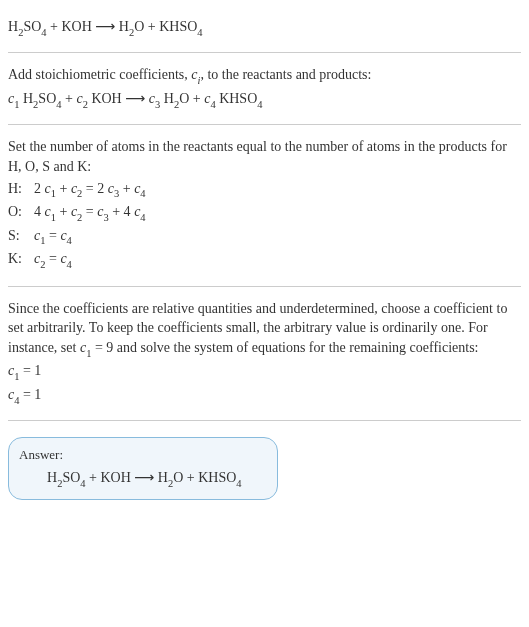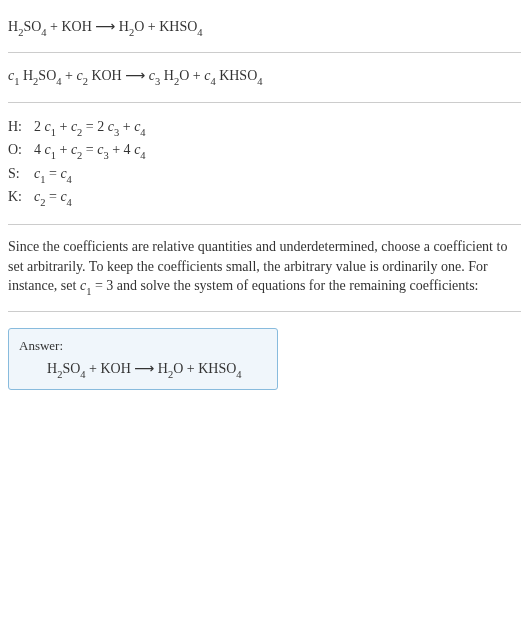--- a/index.html
+++ b/index.html
@@ -47,21 +47,21 @@
     .element-label {
       width: 26px;
       flex-shrink: 0;
     }
     .element-eq {
       flex: 1;
     }
     .answer-box {
       border: 1px solid #88bbdd;
       background: #f0f6fb;
-      border-radius: 3px;
+      border-radius: 14px;
       padding: 8px 10px;
       width: 270px;
       margin-top: 4px;
     }
     .answer-title {
       font-size: 13px;
       margin-bottom: 4px;
     }
     .answer-content {
       padding-left: 28px;
@@ -75,28 +75,32 @@
 
 <div class="section">
   <div class="equation-line">
     <span>H</span><span class="sub">2</span><span>SO</span><span class="sub">4</span><span> + KOH </span><span class="arrow">⟶</span><span> H</span><span class="sub">2</span><span>O + KHSO</span><span class="sub">4</span>
   </div>
 </div>
 
 <hr class="divider">
 
 <div class="section">
+  <div>
+    <span>Add stoichiometric coefficients, </span><span class="italic">c</span><span class="sub italic">i</span><span>, to the reactants and products:</span>
+  </div>
   <div class="equation-line">
     <span class="italic">c</span><span class="sub">1</span><span> H</span><span class="sub">2</span><span>SO</span><span class="sub">4</span><span> + </span><span class="italic">c</span><span class="sub">2</span><span> KOH </span><span class="arrow">⟶</span><span> </span><span class="italic">c</span><span class="sub">3</span><span> H</span><span class="sub">2</span><span>O + </span><span class="italic">c</span><span class="sub">4</span><span> KHSO</span><span class="sub">4</span>
   </div>
 </div>
 
 <hr class="divider">
 
 <div class="section">
+  <div>Set the number of atoms in the reactants equal to the number of atoms in the products for H, O, S and K:</div>
   <div class="element-table">
     <div class="element-row">
       <span class="element-label">H:</span>
       <span class="element-eq"><span>2 </span><span class="italic">c</span><span class="sub">1</span><span> + </span><span class="italic">c</span><span class="sub">2</span><span> = 2 </span><span class="italic">c</span><span class="sub">3</span><span> + </span><span class="italic">c</span><span class="sub">4</span></span>
     </div>
     <div class="element-row">
       <span class="element-label">O:</span>
       <span class="element-eq"><span>4 </span><span class="italic">c</span><span class="sub">1</span><span> + </span><span class="italic">c</span><span class="sub">2</span><span> = </span><span class="italic">c</span><span class="sub">3</span><span> + 4 </span><span class="italic">c</span><span class="sub">4</span></span>
     </div>
     <div class="element-row">
@@ -107,22 +111,24 @@
       <span class="element-label">K:</span>
       <span class="element-eq"><span class="italic">c</span><span class="sub">2</span><span> = </span><span class="italic">c</span><span class="sub">4</span></span>
     </div>
   </div>
 </div>
 
 <hr class="divider">
 
 <div class="section">
   <div>
-    <span>Since the coefficients are relative quantities and underdetermined, choose a coefficient to set arbitrarily. To keep the coefficients small, the arbitrary value is ordinarily one. For instance, set </span><span class="italic">c</span><span class="sub">1</span><span> = 3 and solve the system of equations for the remaining coefficients:</span>
+    <span>Since the coefficients are relative quantities and underdetermined, choose a coefficient to set arbitrarily. To keep the coefficients small, the arbitrary value is ordinarily one. For instance, set </span><span class="italic">c</span><span class="sub">1</span><span> = 9 and solve the system of equations for the remaining coefficients:</span>
   </div>
+  <div class="equation-line"><span class="italic">c</span><span class="sub">1</span><span> = 1</span></div>
+  <div class="equation-line"><span class="italic">c</span><span class="sub">4</span><span> = 1</span></div>
 </div>
 
 <hr class="divider">
 
 <div class="section">
   <div class="answer-box">
     <div class="answer-title">Answer:</div>
     <div class="answer-content">
       <span>H</span><span class="sub">2</span><span>SO</span><span class="sub">4</span><span> + KOH </span><span class="arrow">⟶</span><span> H</span><span class="sub">2</span><span>O + KHSO</span><span class="sub">4</span>
     </div>

